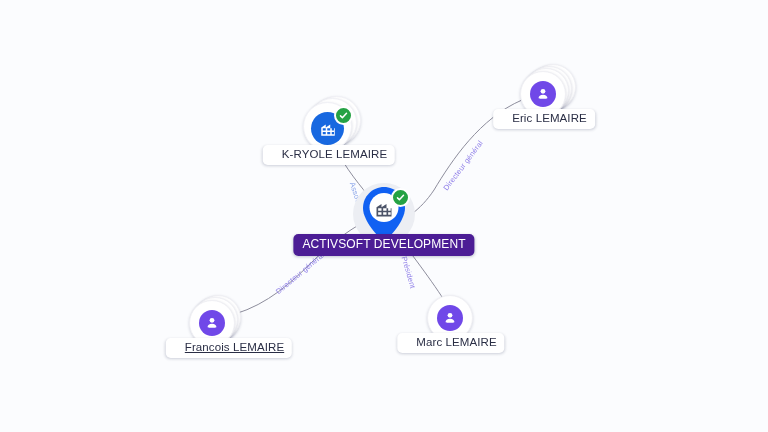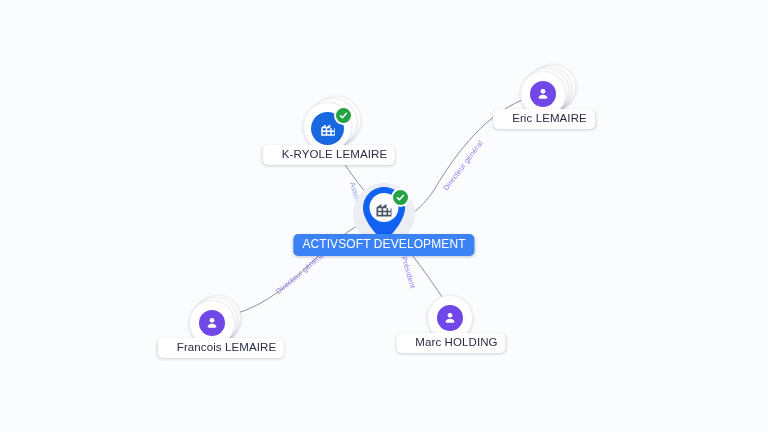--- a/index.html
+++ b/index.html
@@ -149,21 +149,21 @@
     font-size: 11.5px;
     line-height: 13px;
     letter-spacing: .1px;
   }
   .node-label.light {
     background: #ffffff;
     color: #2a2e45;
     box-shadow: 0 1px 3px rgba(20,30,70,.20);
   }
   .node-label.primary {
-    background: #3b82f6;
+    background: #4c1d95;
     color: #ffffff;
     font-size: 12px;
     padding: 4px 9px 5px 9px;
     box-shadow: 0 1px 3px rgba(20,30,70,.25);
   }
 
   
   .edge-label {
     position: absolute;
     white-space: nowrap;
@@ -262,30 +262,30 @@
       <div class="ring s1"></div>
       <div class="ring main">
         <div class="person-avatar" style="left:9px; top:9px;">
           <svg width="16" height="16" viewBox="0 0 24 24" fill="#ffffff">
             <circle cx="12" cy="8" r="3.6"></circle>
             <path d="M12 13.2c-4 0-6.6 2.2-6.6 4.6 0 .9 1 1.4 2.2 1.4h8.8c1.2 0 2.2-.5 2.2-1.4 0-2.4-2.6-4.6-6.6-4.6z"></path>
           </svg>
         </div>
       </div>
     </div>
-    <div class="node-label light" style="left:8px; top:16px;">Francois LEMAIRE</div>
+    <div class="node-label light" style="left:16px; top:16px;text-decoration:underline;">Francois LEMAIRE</div>
   </div>
 
   <div class="node" style="left:451px; top:317px;">
     <div class="person-stack">
       <div class="ring main">
         <div class="person-avatar" style="left:9px; top:9px;">
           <svg width="16" height="16" viewBox="0 0 24 24" fill="#ffffff">
             <circle cx="12" cy="8" r="3.6"></circle>
             <path d="M12 13.2c-4 0-6.6 2.2-6.6 4.6 0 .9 1 1.4 2.2 1.4h8.8c1.2 0 2.2-.5 2.2-1.4 0-2.4-2.6-4.6-6.6-4.6z"></path>
           </svg>
         </div>
       </div>
     </div>
-    <div class="node-label light" style="left:0px; top:16px;">Marc HOLDING</div>
+    <div class="node-label light" style="left:0px; top:16px;">Marc LEMAIRE</div>
   </div>
 
 </div>
 
 </body></html>

